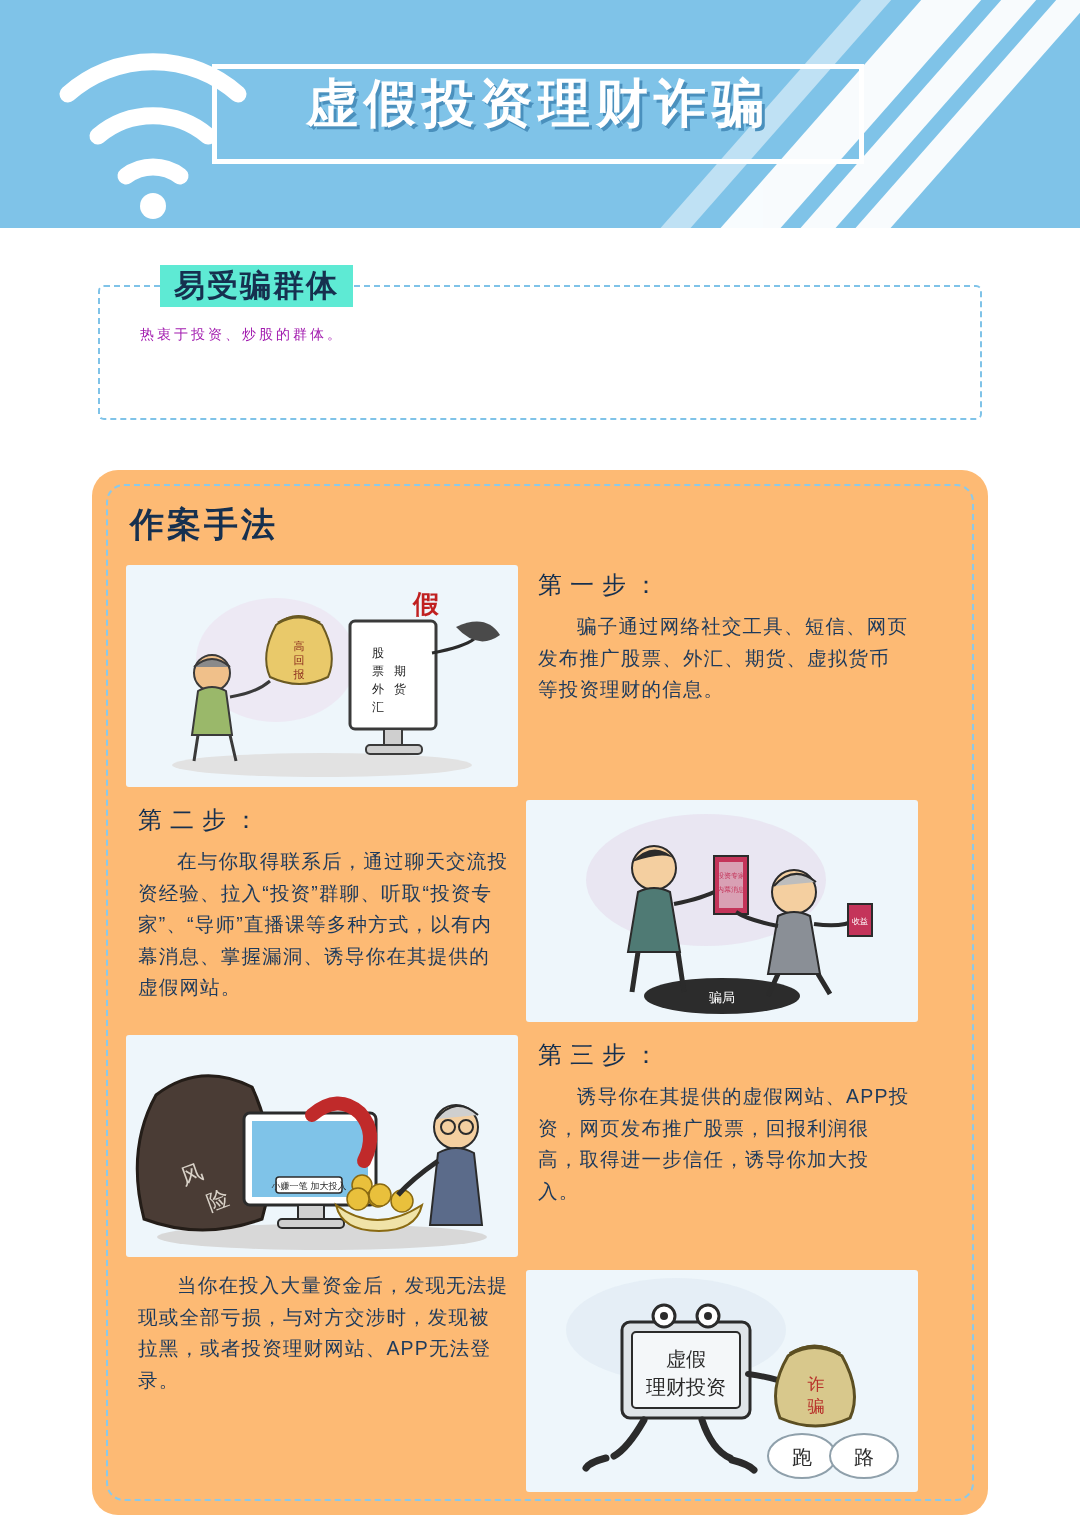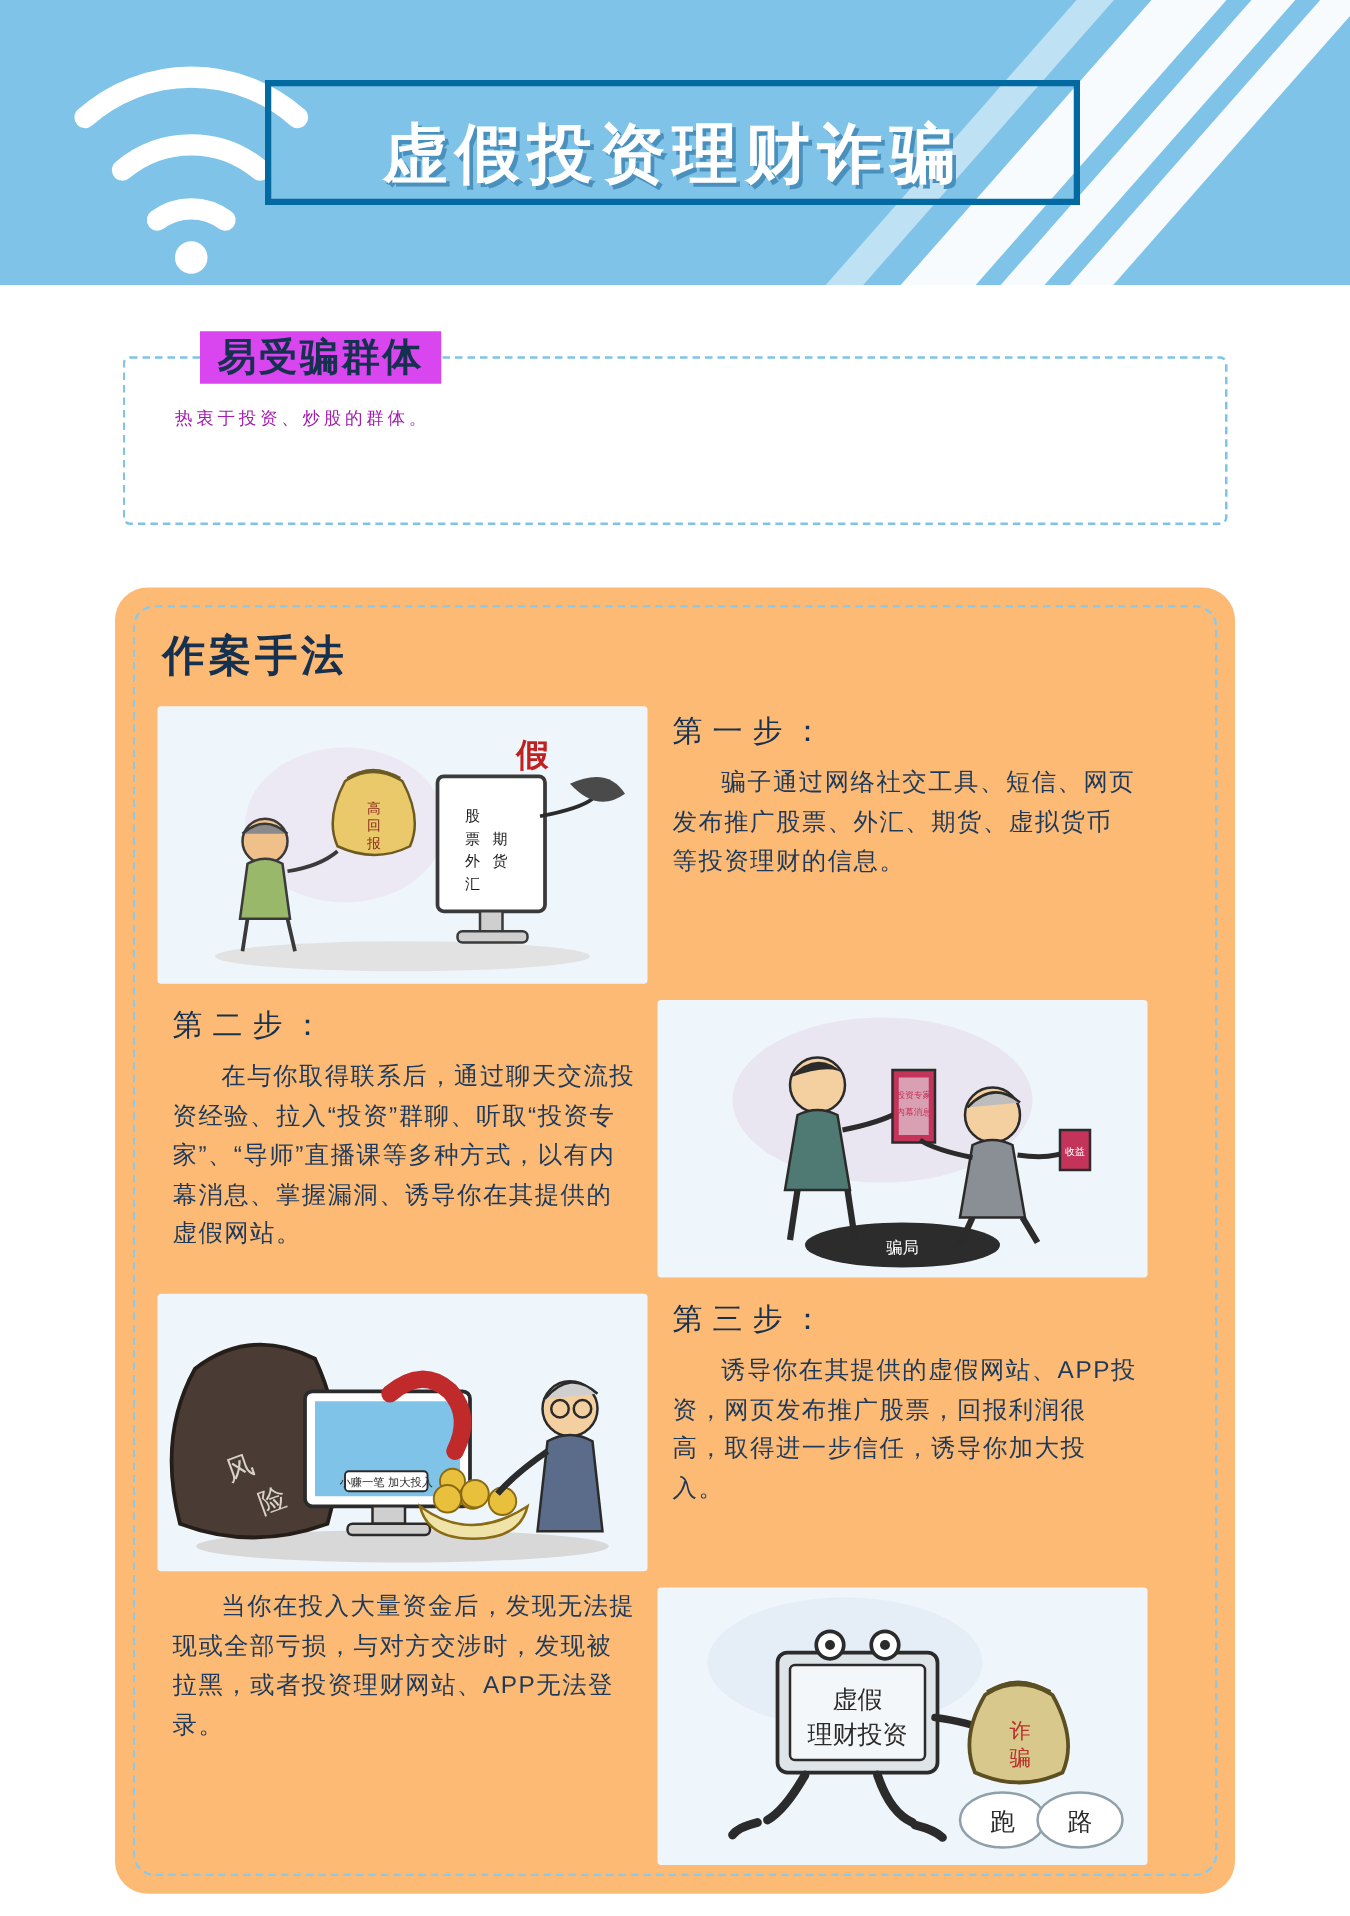--- a/index.html
+++ b/index.html
@@ -37,24 +37,24 @@
     top: 0;
     width: 560px;
     height: 228px;
   }
   .banner-title-box {
     position: absolute;
     left: 212px;
     top: 64px;
     width: 652px;
     height: 100px;
-    border: 5px solid #0369a1;
+    border: 5px solid #ffffff;
     box-sizing: border-box;
     display: flex;
-    align-items: flex-end;
+    align-items: flex-start;
     justify-content: center;
   }
   .banner-title {
     font-size: 52px;
     font-weight: bold;
     letter-spacing: 6px;
     color: #ffffff;
     text-shadow: 3px 3px 0 #4a90bd;
     font-family: "DejaVu Sans", "Liberation Sans", sans-serif;
   }
@@ -67,21 +67,21 @@
     width: 884px;
     height: 135px;
     border: 2px dashed #7fc3e8;
     border-radius: 6px;
     box-sizing: border-box;
   }
   .victims-title {
     position: absolute;
     left: 60px;
     top: -22px;
-    background: #d946ef;
+    background: #5eead4;
     padding: 0 14px;
     font-size: 31px;
     font-weight: bold;
     letter-spacing: 2px;
     color: #16304f;
     font-family: "DejaVu Sans", "Liberation Sans", sans-serif;
   }
   .victims-text {
     position: absolute;
     left: 40px;

